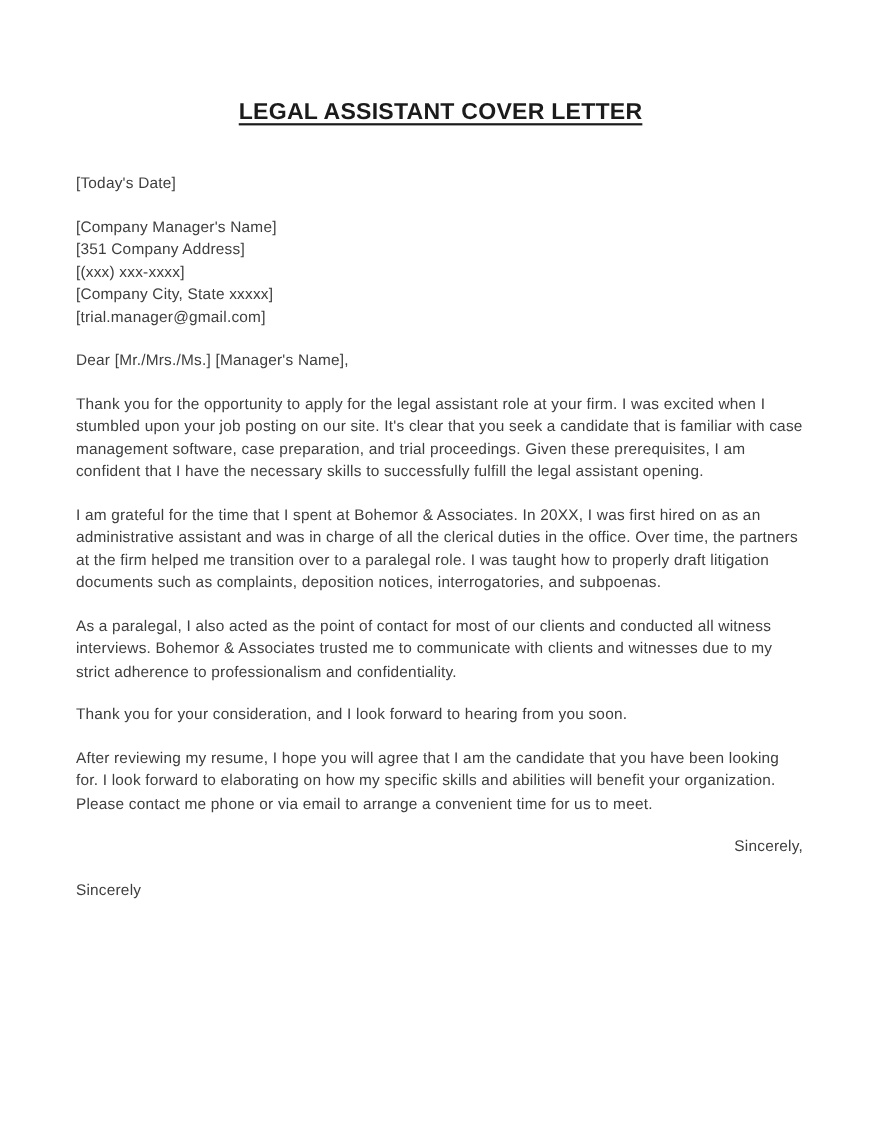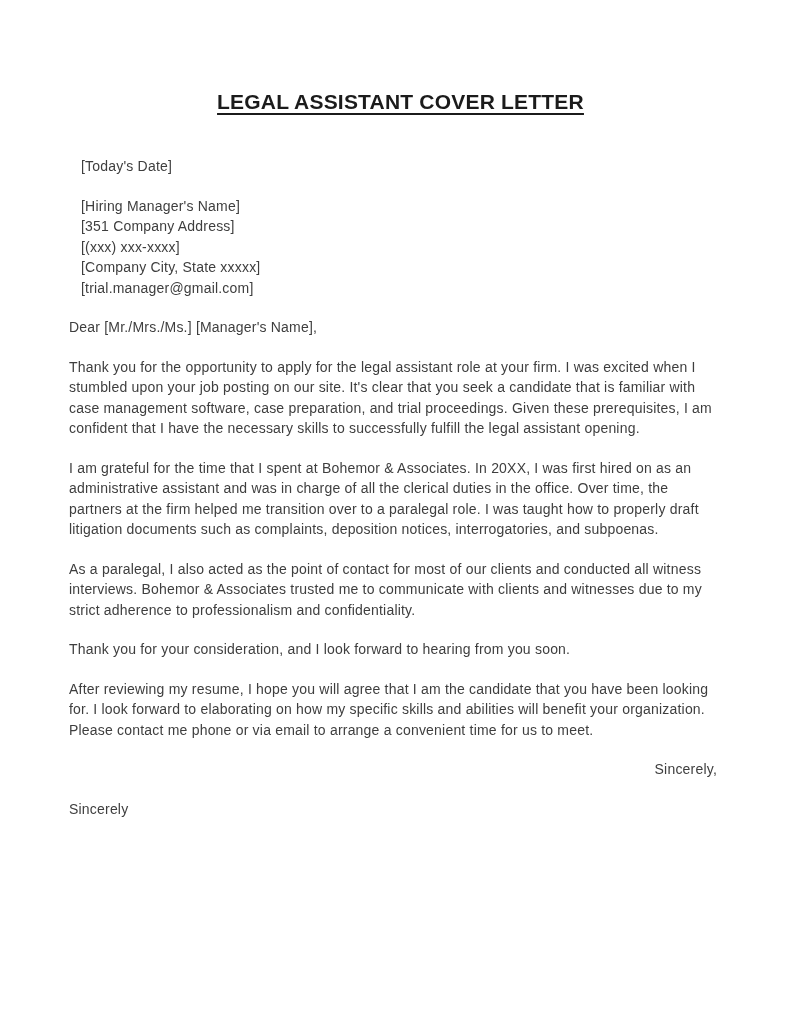--- a/index.html
+++ b/index.html
@@ -29,46 +29,46 @@
     text-decoration-thickness: 2px;
     text-underline-offset: 4px;
   }
   .letter-body {
     width: 664px;
     font-size: 14px;
     line-height: 20.5px;
     letter-spacing: 0.2px;
   }
   .block {
-    margin: 0 0 19px 12px;
+    margin: 0 0 19px 0;
   }
   .recipient-block div {
     margin: 0;
   }
   p {
-    margin: 0 16px 19px 0;
+    margin: 0 3px 19px 0;
   }
   .signoff-gap {
     margin-bottom: 19px;
     text-align: right;
   }
 </style>
 </head>
 <body>
 
 <div class="page">
 
   <h1 class="letter-title">LEGAL ASSISTANT COVER LETTER</h1>
 
   <div class="letter-body">
 
     <p class="block">[Today's Date]</p>
 
     <div class="recipient-block block">
-      <div>[Hiring Manager's Name]</div>
+      <div>[Company Manager's Name]</div>
       <div>[351 Company Address]</div>
       <div>[(xxx) xxx-xxxx]</div>
       <div>[Company City, State xxxxx]</div>
       <div>[trial.manager@gmail.com]</div>
     </div>
 
     <p>Dear [Mr./Mrs./Ms.] [Manager's Name],</p>
 
     <p>Thank you for the opportunity to apply for the legal assistant role at your firm. I was excited when I stumbled upon your job posting on our site. It's clear that you seek a candidate that is familiar with case management software, case preparation, and trial proceedings. Given these prerequisites, I am confident that I have the necessary skills to successfully fulfill the legal assistant opening.</p>
 

